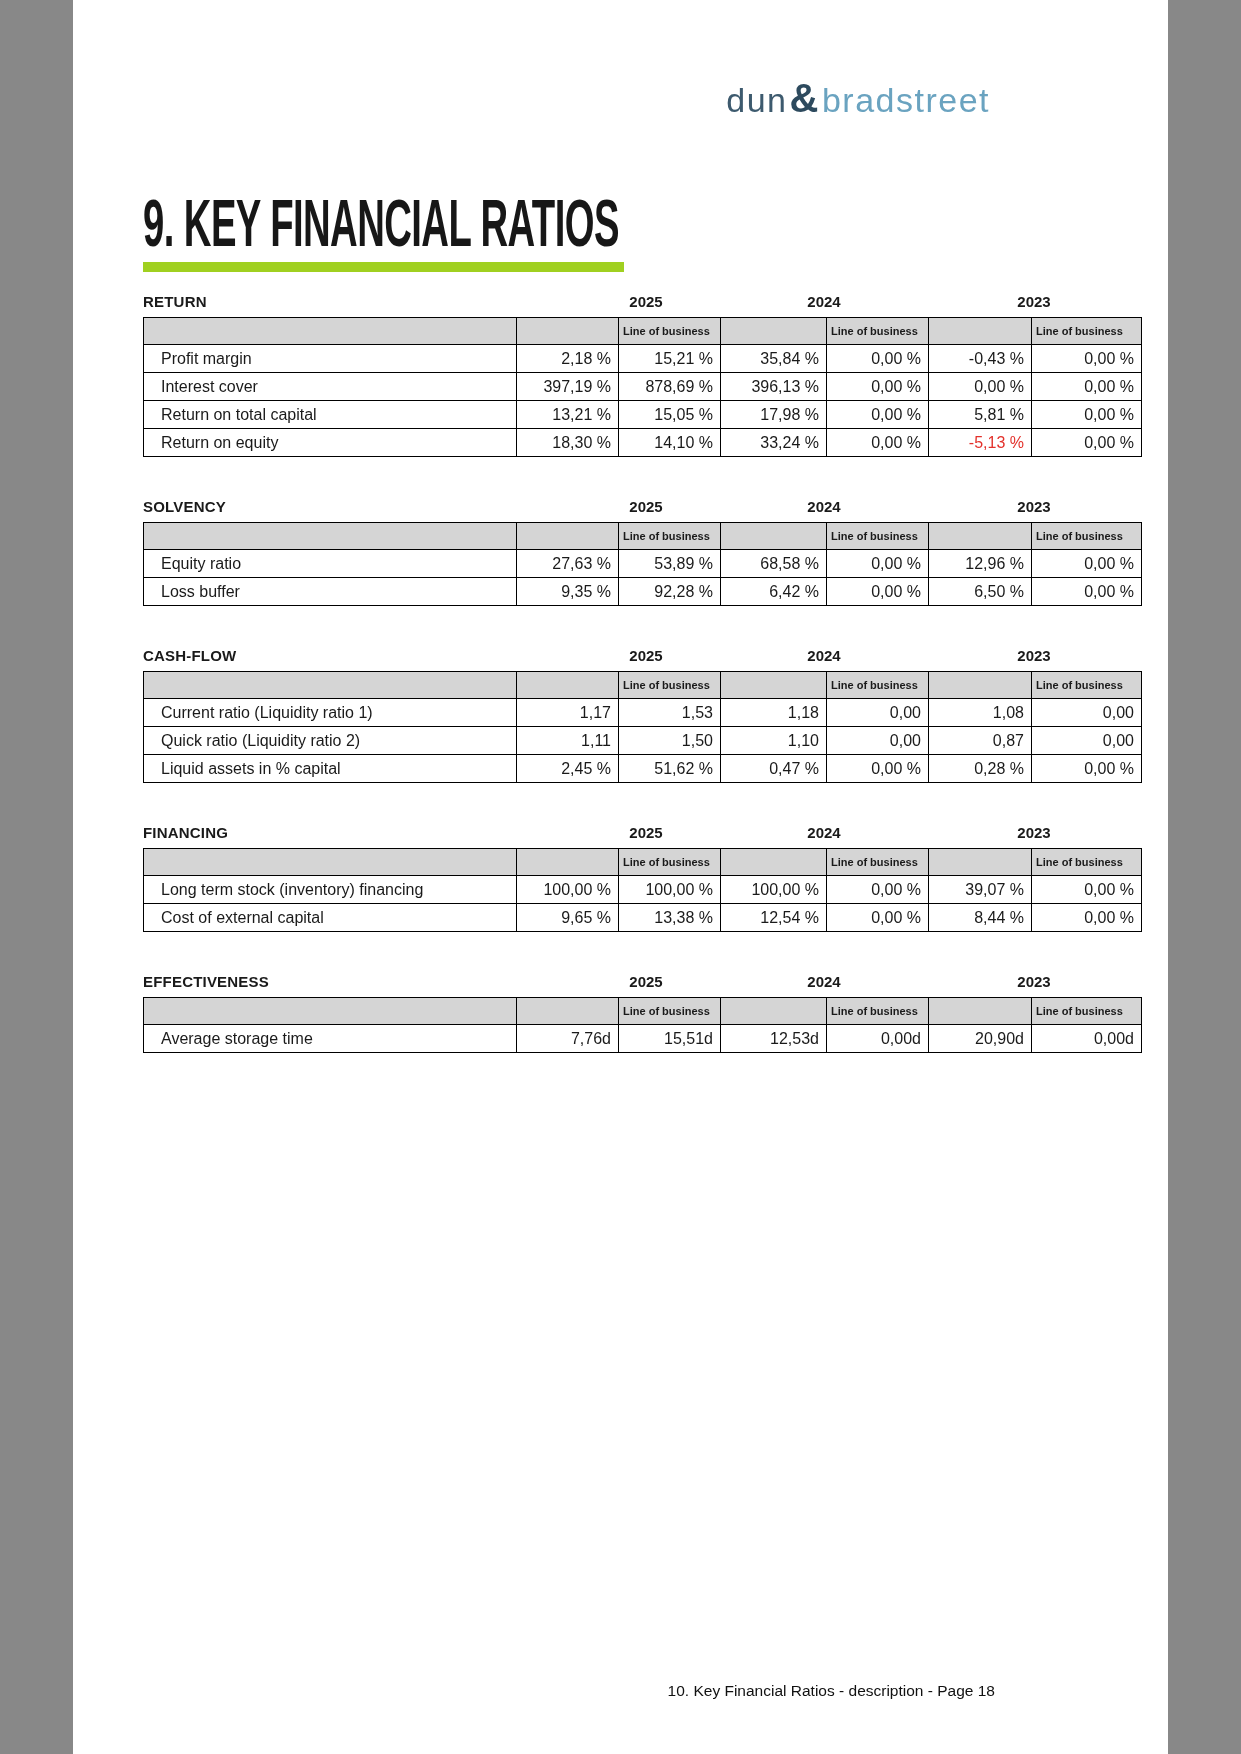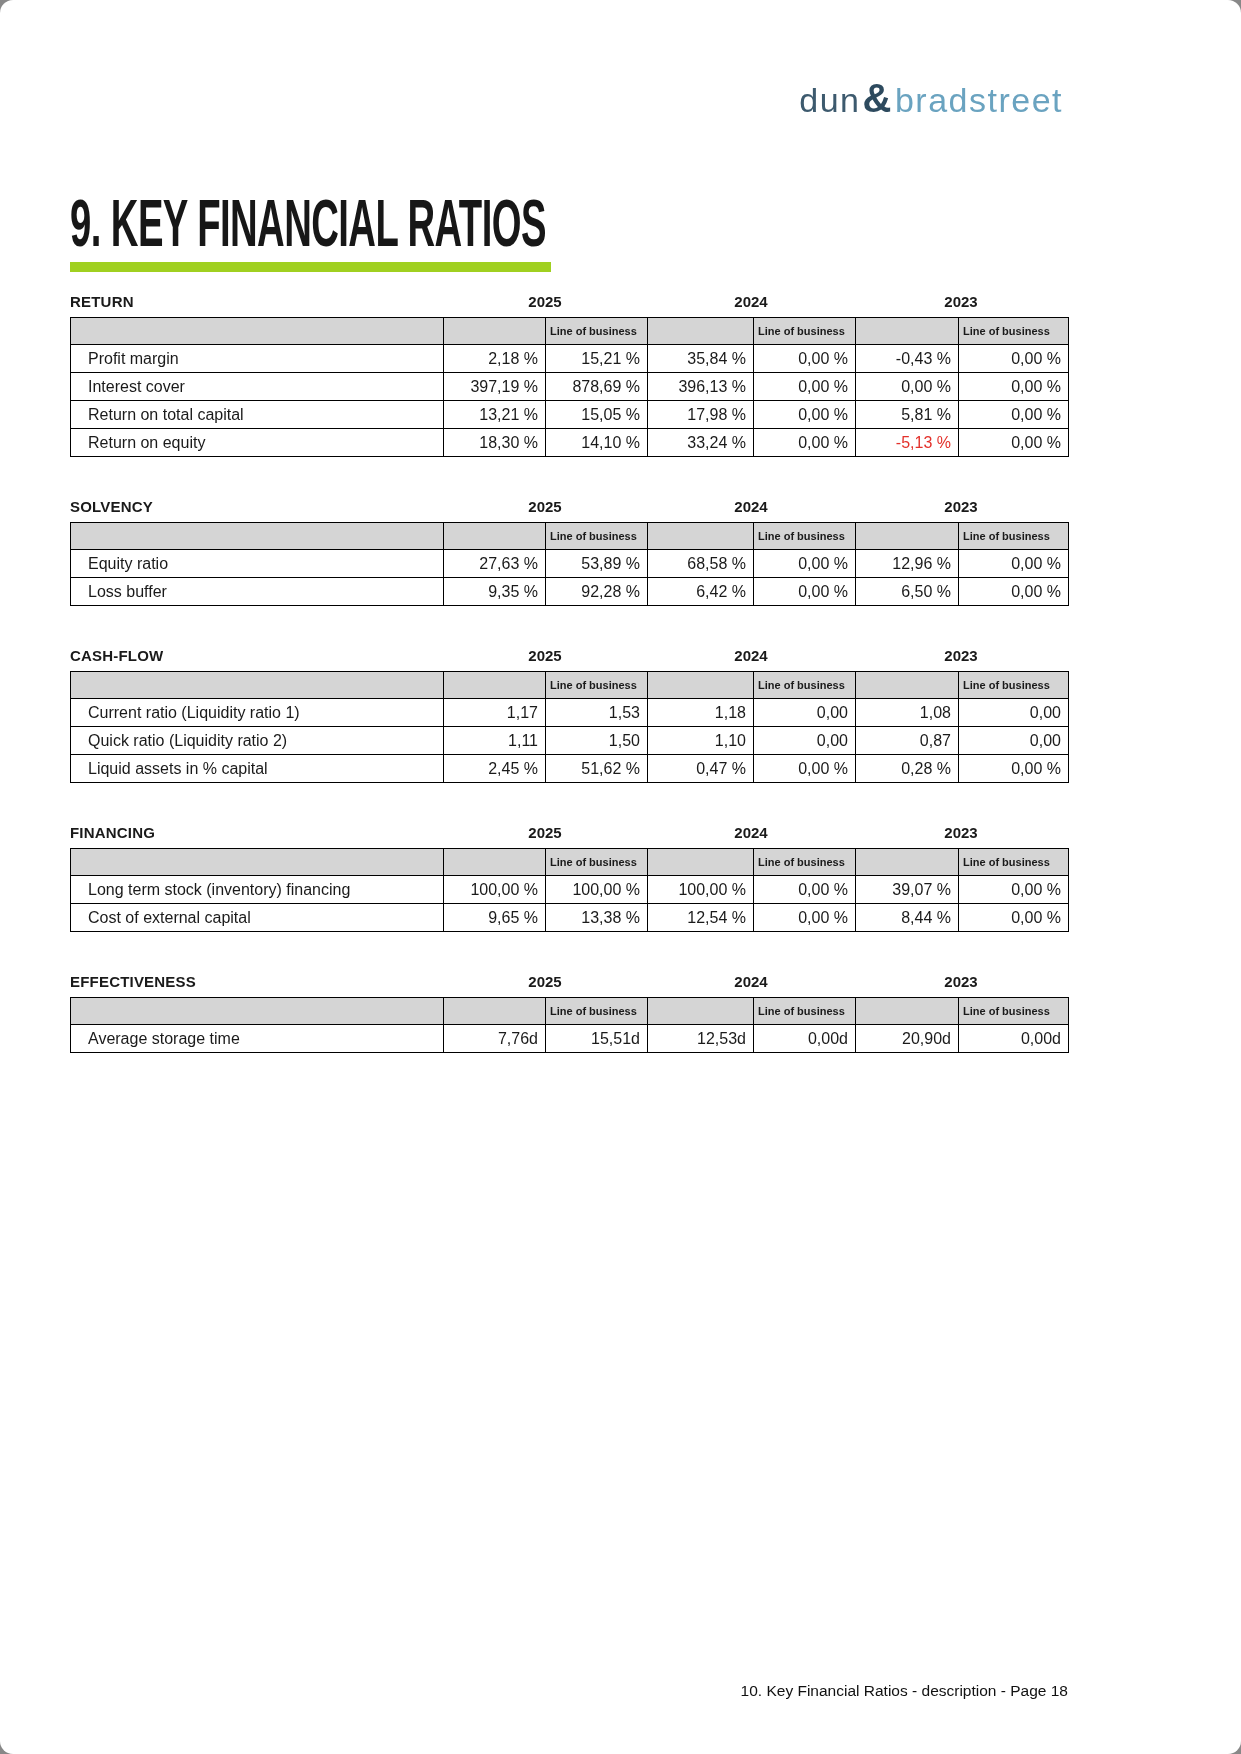--- a/index.html
+++ b/index.html
@@ -8,27 +8,26 @@
     --logo-dark:#3d5a6e;
     --logo-amp:#2d4a5e;
     --logo-light:#6aa3c0;
     --header-gray:#d5d5d5;
     --ink:#1a1a1a;
   }
   *{margin:0;padding:0;box-sizing:border-box;}
   html,body{background:#888;}
   .page{
     position:relative;
-    width:1241px;height:1754px;
+    width:1095px;height:1754px;
     background:#ffffff;
     margin:0 auto;
     font-family:"Liberation Sans", sans-serif;
     color:var(--ink);
     overflow:hidden;
-    border-radius:13px;
   }
   
   .logo{
     position:absolute;top:76px;right:178px;
     font-size:34px;letter-spacing:1.5px;
     white-space:nowrap;
   }
   .logo .dun{color:var(--logo-dark);font-weight:400;}
   .logo .amp{color:var(--logo-amp);font-weight:700;font-size:40px;padding:0 2px;}
   .logo .brad{color:var(--logo-light);font-weight:400;}
@@ -43,21 +42,21 @@
   .rule{
     position:absolute;left:70px;top:262px;
     width:481px;height:10px;background:var(--accent-green);
   }
   
   .sections{position:absolute;left:70px;top:293px;width:998px;}
   .section{margin-bottom:41px;}
   .section-head{position:relative;height:17px;margin-bottom:7px;}
   .sec-label{position:absolute;left:0;top:0;font-size:15px;font-weight:700;letter-spacing:.2px;}
   .year{position:absolute;top:0;font-size:15px;font-weight:700;transform:translateX(-50%);}
-  .year.y1{left:475px;}
+  .year.y1{left:503px;}
   .year.y2{left:681px;}
   .year.y3{left:891px;}
   table{
     border-collapse:collapse;table-layout:fixed;width:998px;
     border:1.5px solid #000;
   }
   td{border:1px solid #000;overflow:hidden;white-space:nowrap;}
   col.c-lab{width:373px;}
   col.c-v1{width:102px;} col.c-l1{width:102px;}
   col.c-v2{width:106px;} col.c-l2{width:102px;}

